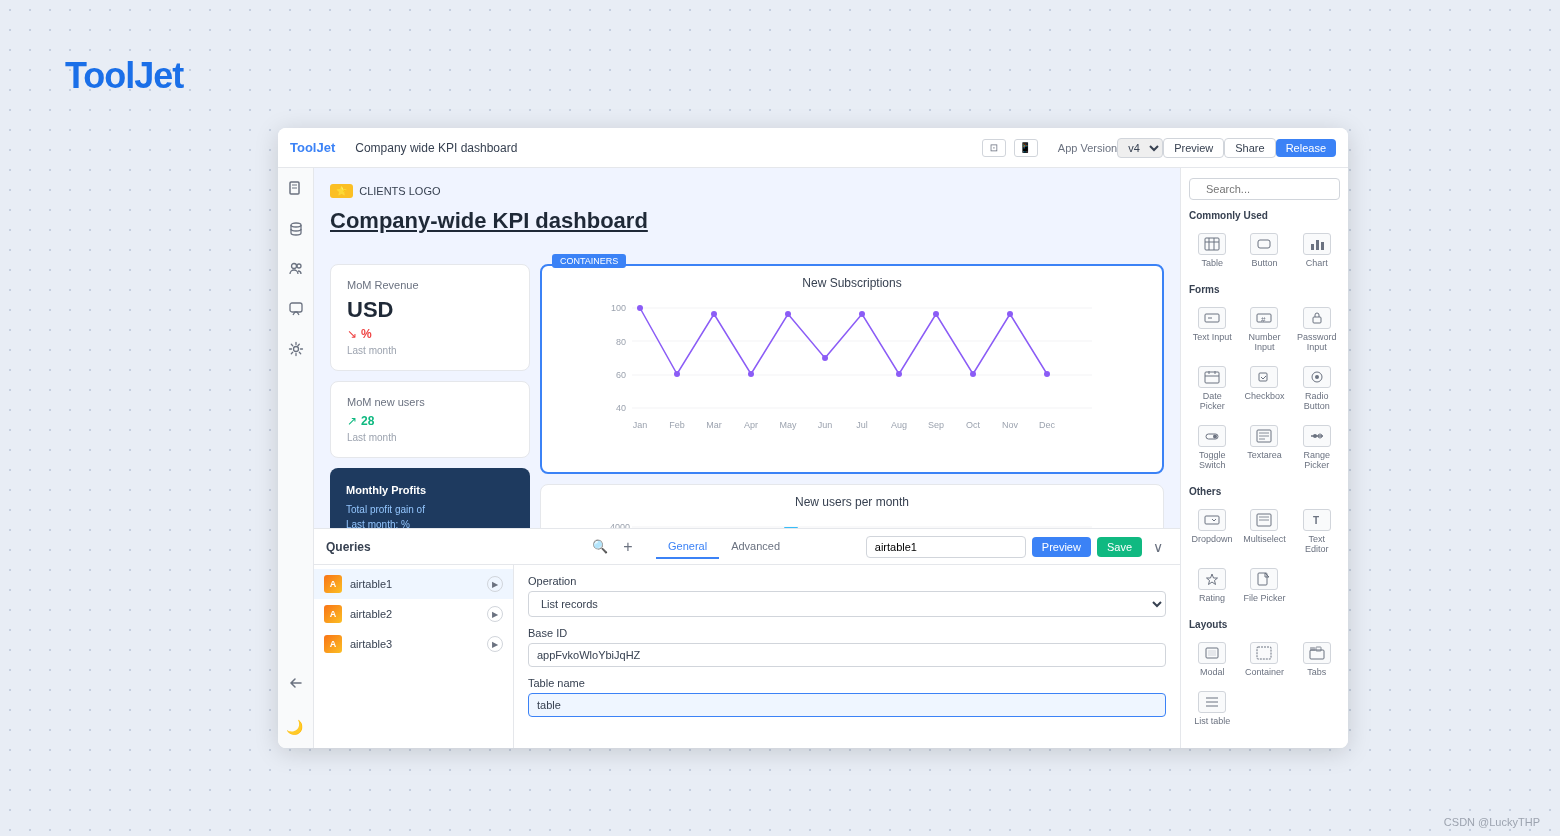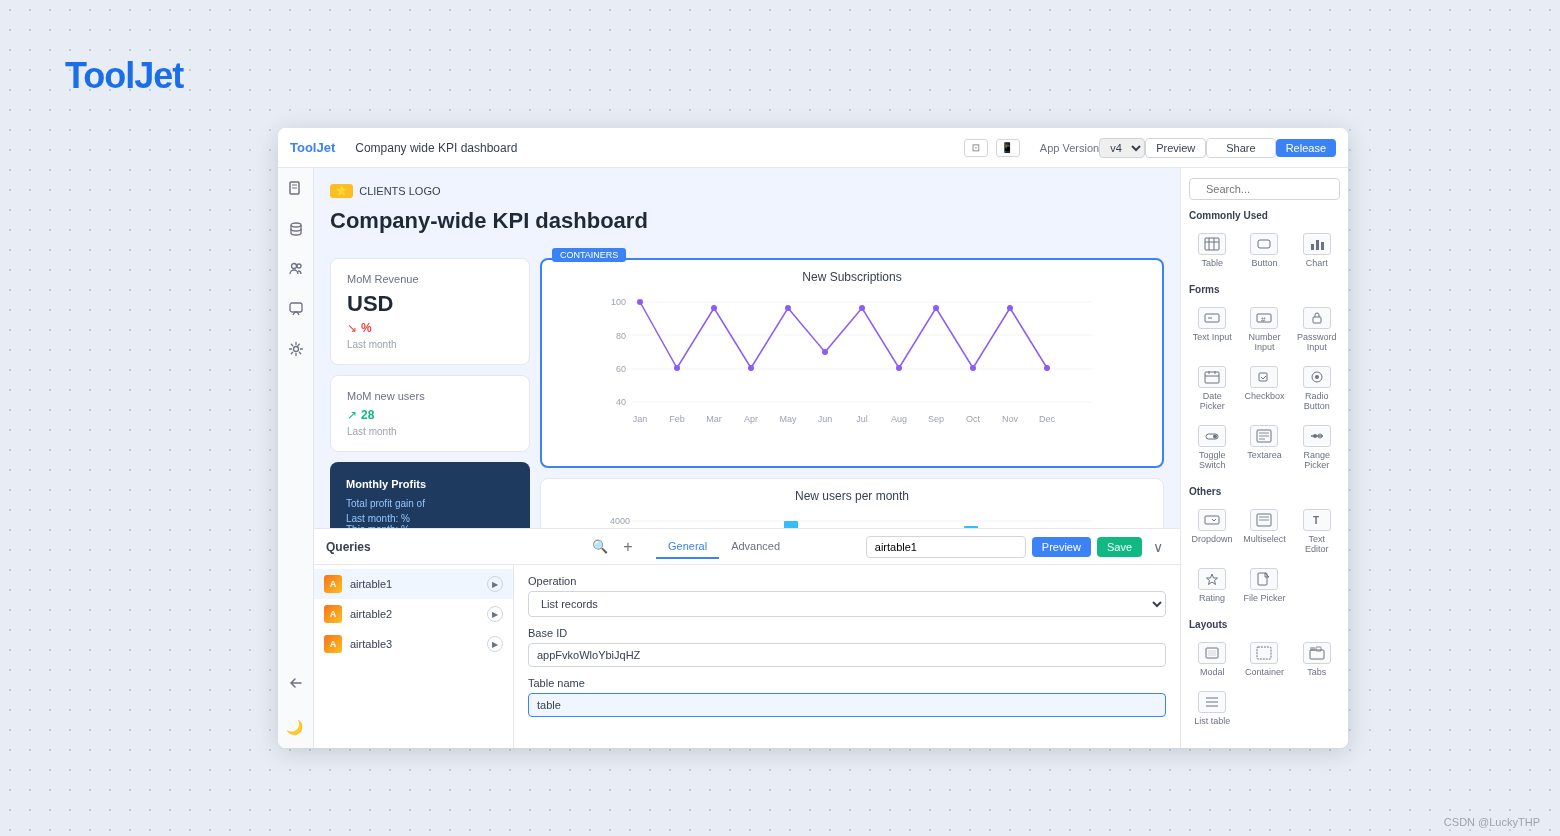--- a/index.html
+++ b/index.html
@@ -99,21 +99,21 @@
       font-size: 11px;
       padding: 3px 10px;
       border: 1px solid #d1d5db;
       border-radius: 4px;
       background: #fff;
       cursor: pointer;
       color: #374151;
     }
     .btn-share {
       font-size: 11px;
-      padding: 3px 19px;
+      padding: 3px 10px;
       border: 1px solid #d1d5db;
       border-radius: 4px;
       background: #fff;
       cursor: pointer;
       color: #374151;
     }
     .btn-release {
       font-size: 11px;
       padding: 3px 10px;
       border-radius: 4px;
@@ -181,21 +181,22 @@
       border-radius: 3px;
     }
     .client-logo-text {
       font-size: 11px;
       color: #374151;
     }
     .dashboard-title {
       font-size: 22px;
       font-weight: 700;
       color: #1f2937;
-      margin-bottom: 24px;
+      margin-bottom: 30px;
+      text-decoration: underline;
     }
 
     
     .kpi-grid {
       display: grid;
       grid-template-columns: 200px 1fr;
       gap: 10px;
       margin-bottom: 10px;
     }
     .kpi-left-col {

